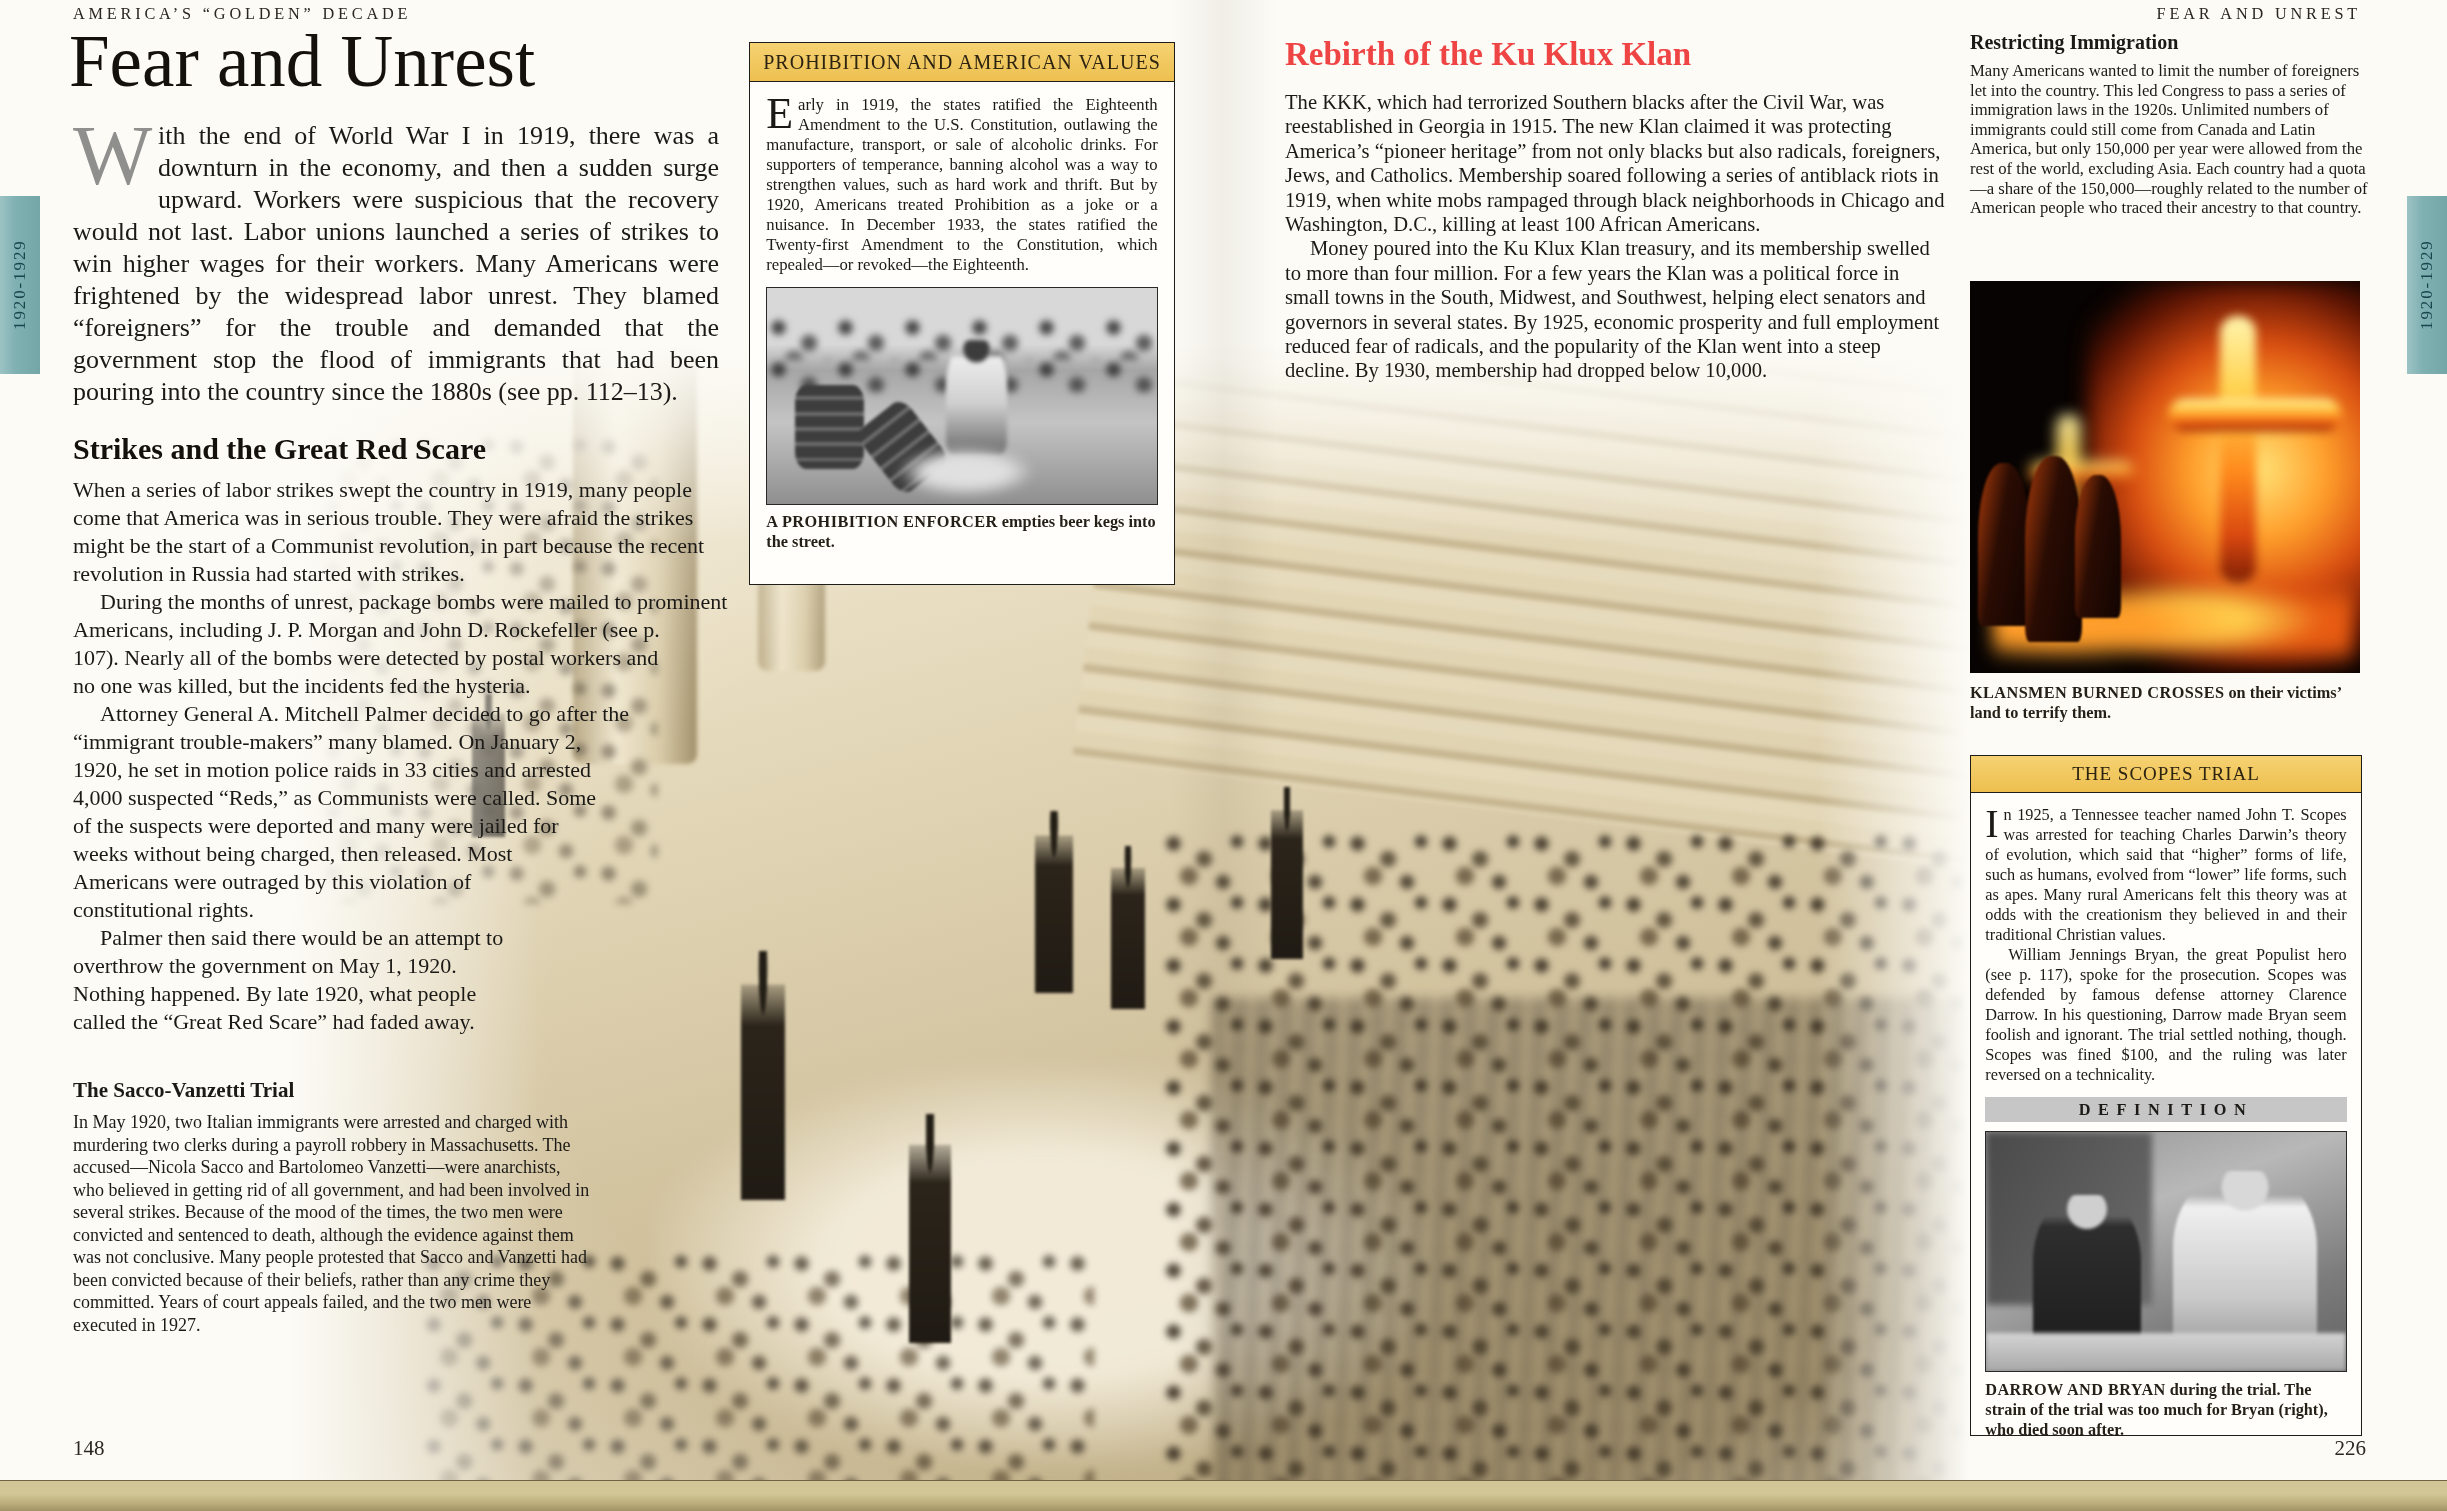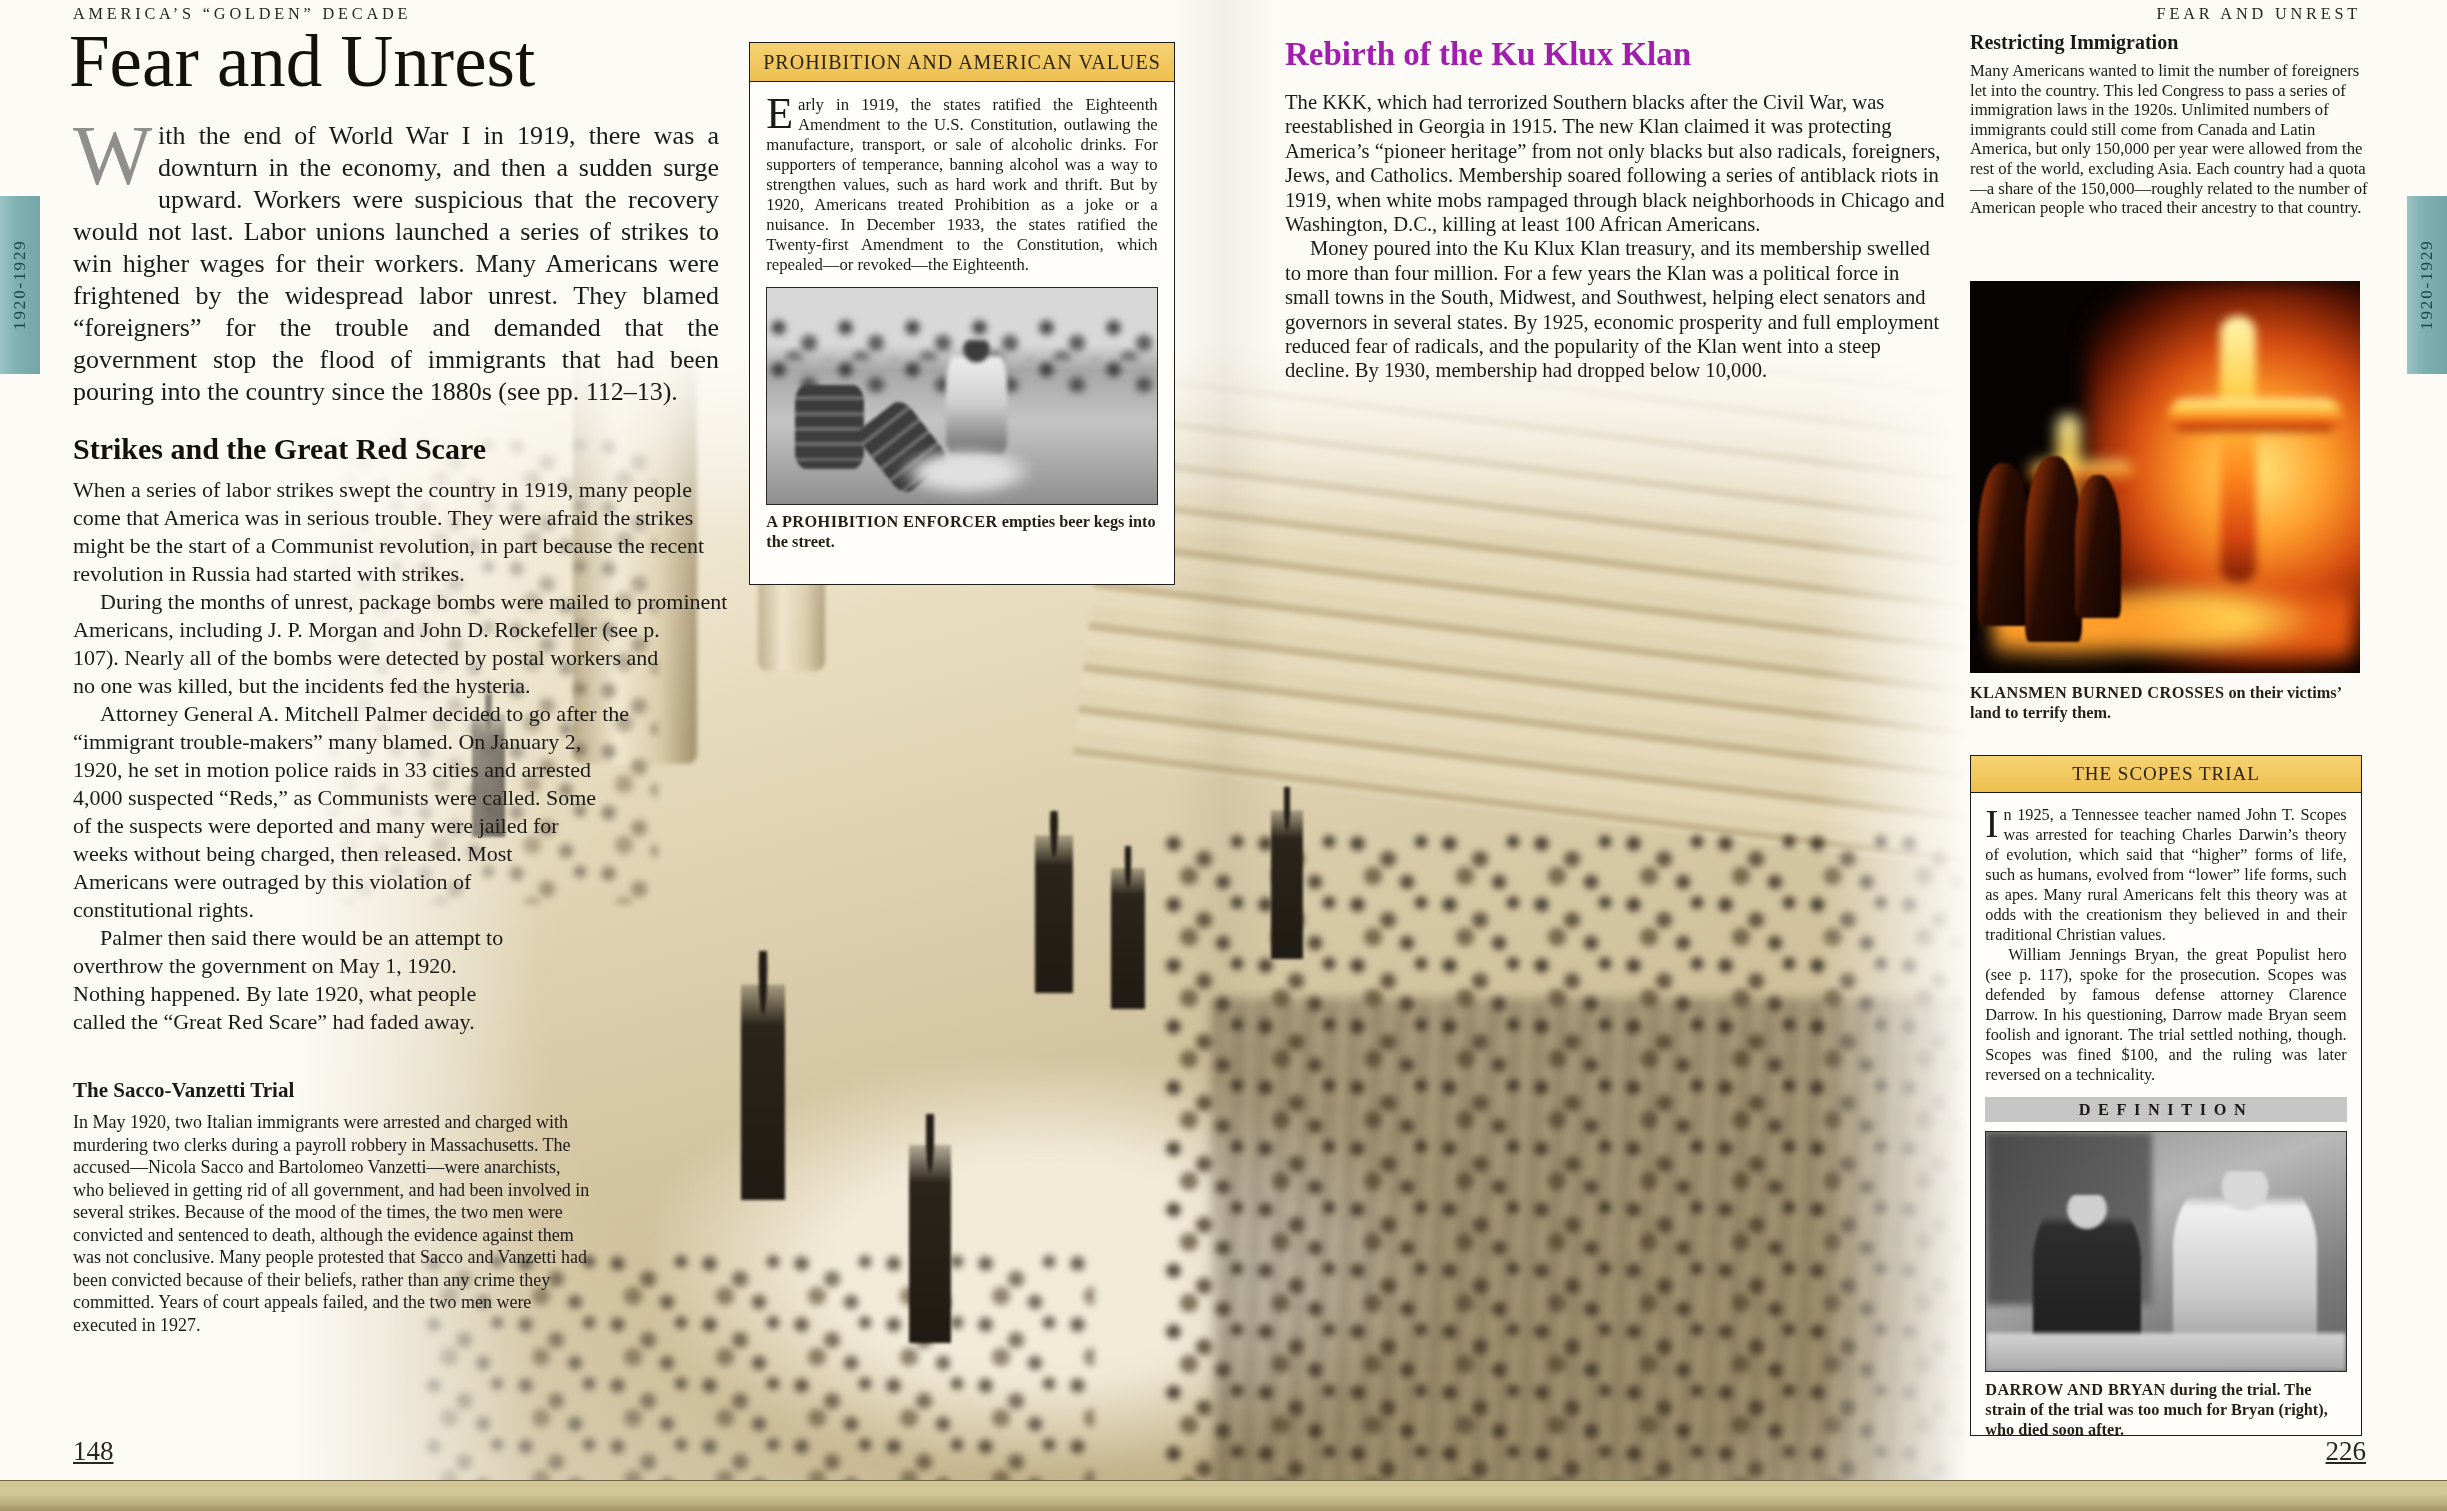--- a/index.html
+++ b/index.html
@@ -18,34 +18,34 @@
   .title{font-size:73px;line-height:1;color:#14110d;}
   .intro{width:646px;font-size:26px;line-height:32px;text-align:justify;}
   .dc-w{float:left;font-size:84px;line-height:59px;padding:5.7px 5.7px 0 0;color:#8f8f8d;}
   .h2{font-size:30px;font-weight:bold;color:#14110d;}
   .bodytxt{font-size:22px;line-height:28px;}
   .bodytxt p{margin:0;}
   .bodytxt p.ind{text-indent:27px;}
   .spacer{float:right;clear:right;}
   .h3{font-size:21px;font-weight:bold;}
   .saccotxt{font-size:18px;line-height:22.5px;}
-  .pagenum{font-size:27px;color:#2a2722;text-decoration:underline;}
+  .pagenum{font-size:21px;color:#2a2722;}
 
   
   .box{background:#fffefa;border:1.9px solid #1f1d1a;box-sizing:border-box;}
   .box-head{background:linear-gradient(180deg,#f6d272,#edbf4f);border-bottom:1.9px solid #1f1d1a;
             text-align:center;color:#2c2310;}
   .prohib-head{height:38px;line-height:38px;font-size:20px;letter-spacing:1px;}
   .boxtxt{font-size:16.7px;line-height:20px;text-align:justify;}
   .dc-sm{float:left;font-size:44px;line-height:32.5px;padding:2.9px 4.8px 0 0;color:#1c1a17;}
   .caption{font-size:16.3px;line-height:20px;color:#241f17;font-weight:bold;}
   .caption b{letter-spacing:0.4px;}
 
   
-  .kkk-h{font-size:33px;font-weight:bold;color:#a21caf;}
+  .kkk-h{font-size:33px;font-weight:bold;color:#ef4444;}
   .kkktxt{font-size:20.6px;line-height:24.4px;}
   .kkktxt p{margin:0;}
   .kkktxt p.ind{text-indent:25px;}
   .h3b{font-size:20px;font-weight:bold;}
   .immtxt{font-size:16.7px;line-height:19.6px;}
   .scopestxt{font-size:16.3px;line-height:20px;text-align:justify;}
   .scopestxt p{margin:0;}
   .scopestxt p.ind{text-indent:23px;}
   .defbar{background:#c6c6c6;text-align:center;font-size:16.3px;letter-spacing:7.6px;font-weight:bold;
           color:#1c1a17;height:25px;line-height:25px;}

